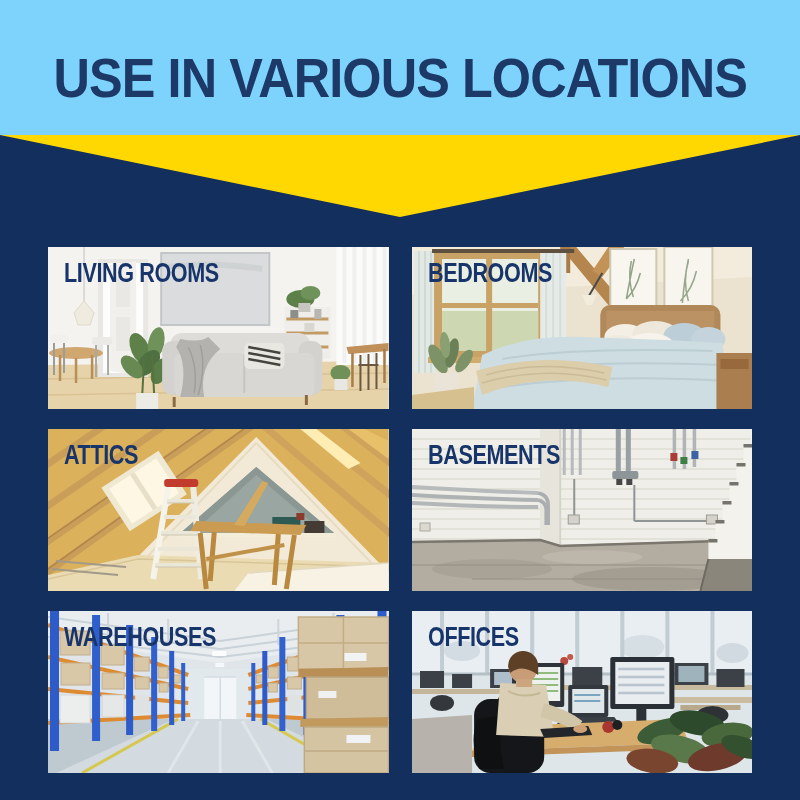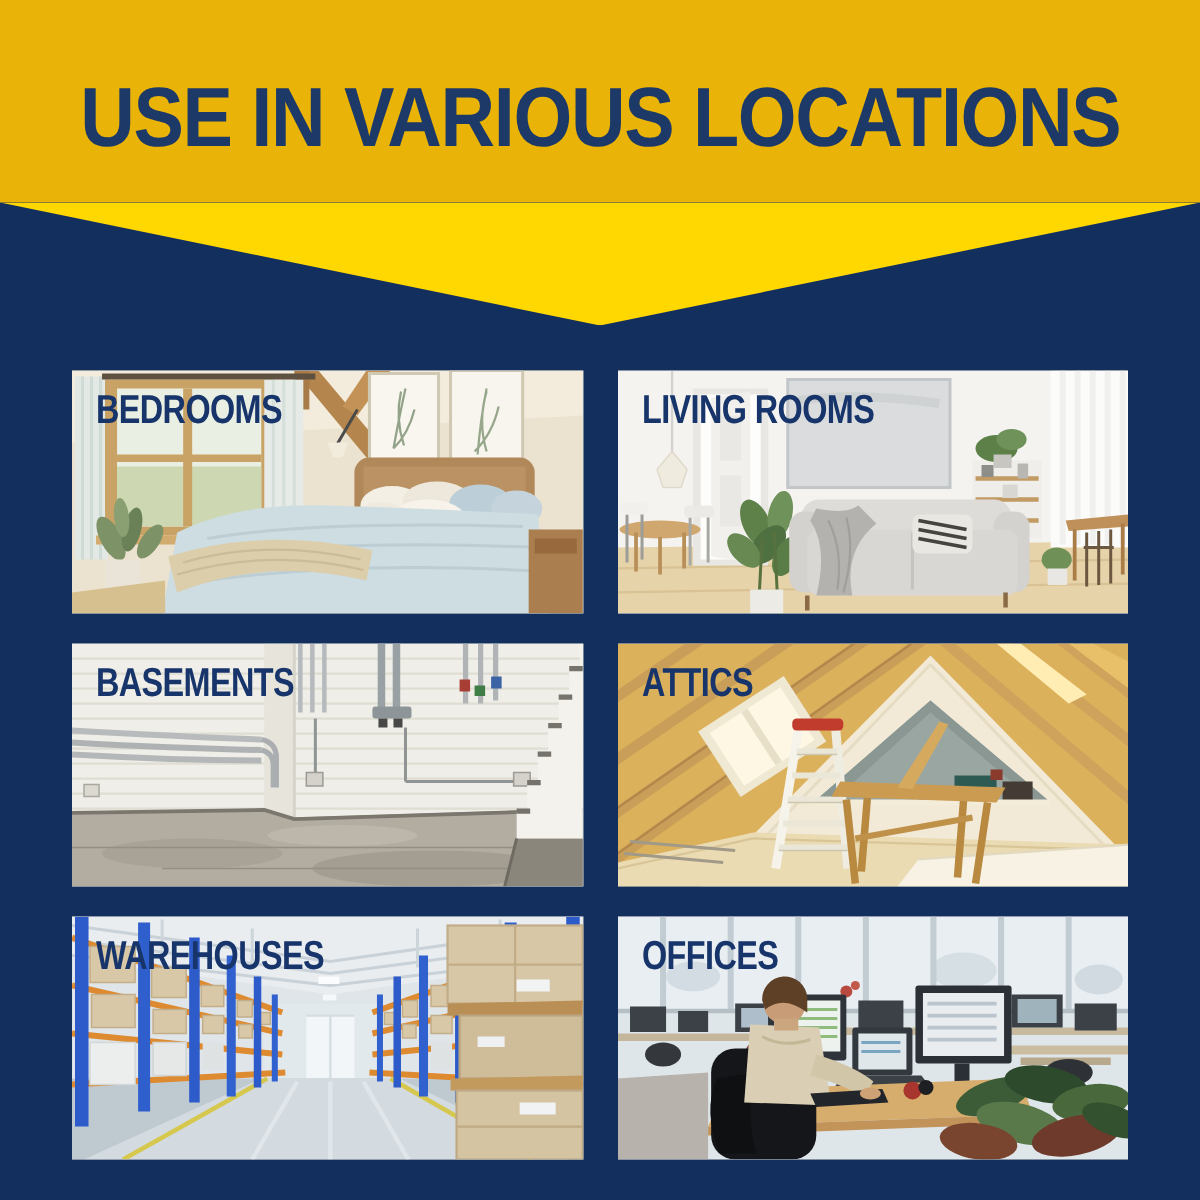--- a/index.html
+++ b/index.html
@@ -1,21 +1,21 @@
 <!DOCTYPE html>
 <html><head>
 <meta charset="utf-8">
 <style>
   html,body{margin:0;padding:0;}
   body{
     width:800px;height:800px;position:relative;overflow:hidden;
     background:#122f5e;
     font-family:"Liberation Sans","DejaVu Sans",sans-serif;
   }
-  .banner{position:absolute;top:0;left:0;width:800px;height:135px;background:#eab308;}
+  .banner{position:absolute;top:0;left:0;width:800px;height:135px;background:#7dd3fc;}
   .chevron{position:absolute;top:135px;left:0;width:800px;height:82px;background:#ffd802;
     clip-path:polygon(0 0,100% 0,50% 100%);}
   .title-wrap{position:absolute;top:24px;left:0;width:800px;height:106px;
     display:flex;align-items:center;justify-content:center;}
   .title{font-size:56px;font-weight:bold;color:#1d3968;white-space:nowrap;
     letter-spacing:-1px;transform:scaleX(0.9);transform-origin:center center;}
   .grid{position:absolute;top:247px;left:48px;width:704px;
     display:grid;grid-template-columns:1fr 1fr;column-gap:23px;row-gap:20px;}
   .tile{position:relative;height:162px;overflow:hidden;background:#dcdcd4;}
   .tile svg{position:absolute;left:0;top:0;width:100%;height:100%;display:block;}
@@ -27,68 +27,20 @@
 <body>
 
 <div class="banner">
   <div class="title-wrap">
     <span class="title">USE IN VARIOUS LOCATIONS</span>
   </div>
 </div>
 <div class="chevron"></div>
 
 <div class="grid">
-
-  <div class="tile">
-    <svg viewBox="0 0 340 162" preserveAspectRatio="none">
-      <rect width="340" height="162" fill="#ebe3cf"></rect>
-      <polygon points="0,0 340,0 340,30 0,48" fill="#f3ecdc"></polygon>
-      <polygon points="148,0 164,0 216,62 206,70" fill="#b5854e"></polygon>
-      <polygon points="196,0 212,0 190,30 180,24" fill="#c29257"></polygon>
-      <rect x="148" y="0" width="10" height="26" fill="#a87c48"></rect>
-      <rect x="2" y="4" width="22" height="122" fill="#e2e8e4"></rect>
-      <path d="M7,4 V126 M13,4 V126 M19,4 V126" stroke="#d0dad4" stroke-width="2" fill="none"></path>
-      <rect x="22" y="6" width="112" height="104" fill="#c9a265"></rect>
-      <rect x="30" y="12" width="96" height="92" fill="#e9efe3"></rect>
-      <rect x="30" y="64" width="96" height="40" fill="#cdd8b2"></rect>
-      <rect x="74" y="12" width="6" height="92" fill="#c9a265"></rect>
-      <rect x="30" y="56" width="96" height="5" fill="#c9a265"></rect>
-      <rect x="16" y="110" width="122" height="6" fill="#d2ac6f"></rect>
-      <rect x="128" y="6" width="26" height="104" fill="#e6ebe7"></rect>
-      <path d="M134,6 V110 M141,6 V110 M148,6 V110" stroke="#d5dfd9" stroke-width="2" fill="none"></path>
-      <rect x="20" y="2" width="142" height="4" fill="#5f5140"></rect>
-      <rect x="198" y="2" width="46" height="60" fill="#f8f6ee" stroke="#cfc8b2" stroke-width="2"></rect>
-      <path d="M214,52 q4,-22 8,-40 M221,50 q-6,-18 -2,-36 M214,52 q10,-10 14,-26" stroke="#93a389" stroke-width="1.5" fill="none"></path>
-      <rect x="252" y="0" width="48" height="64" fill="#f7f5ed" stroke="#cfc8b2" stroke-width="2"></rect>
-      <path d="M270,56 q2,-24 6,-44 M276,54 q-6,-20 0,-40 M268,54 q12,-12 16,-30" stroke="#97a78c" stroke-width="1.5" fill="none"></path>
-      <path d="M190,26 L176,50" stroke="#4a4a48" stroke-width="2" fill="none"></path>
-      <polygon points="170,48 184,48 180,58 174,58" fill="#f1ecdc"></polygon>
-      <rect x="188" y="58" width="120" height="48" rx="10" fill="#b0885a"></rect>
-      <rect x="194" y="64" width="108" height="42" fill="#bb9264"></rect>
-      <ellipse cx="213" cy="90" rx="21" ry="13" fill="#f3efe5"></ellipse>
-      <ellipse cx="243" cy="87" rx="23" ry="13" fill="#ede8db"></ellipse>
-      <ellipse cx="272" cy="89" rx="21" ry="13" fill="#bccfd8"></ellipse>
-      <ellipse cx="296" cy="92" rx="17" ry="12" fill="#c5d4dc"></ellipse>
-      <ellipse cx="237" cy="99" rx="25" ry="13" fill="#f7f3ea"></ellipse>
-      <ellipse cx="206" cy="100" rx="20" ry="12" fill="#efeadf"></ellipse>
-      <path d="M70,108 Q110,88 170,90 Q240,92 310,96 L318,162 L60,162 Z" fill="#cddde1"></path>
-      <path d="M90,112 Q160,100 300,104 M82,126 Q170,112 310,118 M76,142 Q180,126 314,134" stroke="#bccdd3" stroke-width="2" fill="none"></path>
-      <path d="M64,124 Q130,104 200,120 L196,140 Q130,124 70,148 Z" fill="#dccdab"></path>
-      <path d="M74,128 Q130,112 192,126 M70,136 Q132,118 194,133" stroke="#cbbb97" stroke-width="1.5" fill="none"></path>
-      <ellipse cx="26" cy="112" rx="7" ry="16" fill="#7e9268" transform="rotate(-28 26 112)"></ellipse>
-      <ellipse cx="40" cy="106" rx="6" ry="15" fill="#6a8158" transform="rotate(14 40 106)"></ellipse>
-      <ellipse cx="52" cy="114" rx="6" ry="13" fill="#7e9268" transform="rotate(34 52 114)"></ellipse>
-      <ellipse cx="33" cy="98" rx="5" ry="13" fill="#8aa073" transform="rotate(-6 33 98)"></ellipse>
-      <rect x="22" y="126" width="24" height="22" fill="#e9e4d7"></rect>
-      <rect x="304" y="106" width="36" height="56" fill="#aa7e4e"></rect>
-      <rect x="308" y="112" width="28" height="10" fill="#97693c"></rect>
-      <polygon points="0,148 62,140 62,162 0,162" fill="#d7c08f"></polygon>
-    </svg>
-    <div class="tile-label">BEDROOMS</div>
-  </div>
 
   <div class="tile">
     <svg viewBox="0 0 340 162" preserveAspectRatio="none">
       <rect width="340" height="162" fill="#f4f3f0"></rect>
       <polygon points="0,118 340,114 340,162 0,162" fill="#e7d3a9"></polygon>
       <path d="M0,132 L340,126 M0,148 L340,142" stroke="#d9c294" stroke-width="1.5"></path>
       <rect x="50" y="12" width="50" height="118" fill="#e8e7e3"></rect>
       <rect x="55" y="16" width="40" height="110" fill="#fdfdfc"></rect>
       <polygon points="62,18 88,14 88,128 62,124" fill="#f1f0ec"></polygon>
       <rect x="68" y="30" width="14" height="30" fill="#e9e8e4"></rect>
@@ -134,20 +86,117 @@
       <path d="M200,100 l32,6 M200,106 l32,6 M200,112 l32,6" stroke="#45443f" stroke-width="2.5"></path>
       <path d="M132,92 Q152,96 160,90 L172,102 Q150,120 156,150 L132,150 Q140,118 128,100 Z" fill="#b4b2ae"></path>
       <path d="M140,100 Q150,120 146,146 M152,98 Q158,120 150,148" stroke="#a19f9b" stroke-width="1.5" fill="none"></path>
       <path d="M126,150 V160 M258,148 V158" stroke="#8a6b46" stroke-width="3"></path>
     </svg>
     <div class="tile-label">LIVING ROOMS</div>
   </div>
 
   <div class="tile">
     <svg viewBox="0 0 340 162" preserveAspectRatio="none">
+      <rect width="340" height="162" fill="#ebe3cf"></rect>
+      <polygon points="0,0 340,0 340,30 0,48" fill="#f3ecdc"></polygon>
+      <polygon points="148,0 164,0 216,62 206,70" fill="#b5854e"></polygon>
+      <polygon points="196,0 212,0 190,30 180,24" fill="#c29257"></polygon>
+      <rect x="148" y="0" width="10" height="26" fill="#a87c48"></rect>
+      <rect x="2" y="4" width="22" height="122" fill="#e2e8e4"></rect>
+      <path d="M7,4 V126 M13,4 V126 M19,4 V126" stroke="#d0dad4" stroke-width="2" fill="none"></path>
+      <rect x="22" y="6" width="112" height="104" fill="#c9a265"></rect>
+      <rect x="30" y="12" width="96" height="92" fill="#e9efe3"></rect>
+      <rect x="30" y="64" width="96" height="40" fill="#cdd8b2"></rect>
+      <rect x="74" y="12" width="6" height="92" fill="#c9a265"></rect>
+      <rect x="30" y="56" width="96" height="5" fill="#c9a265"></rect>
+      <rect x="16" y="110" width="122" height="6" fill="#d2ac6f"></rect>
+      <rect x="128" y="6" width="26" height="104" fill="#e6ebe7"></rect>
+      <path d="M134,6 V110 M141,6 V110 M148,6 V110" stroke="#d5dfd9" stroke-width="2" fill="none"></path>
+      <rect x="20" y="2" width="142" height="4" fill="#5f5140"></rect>
+      <rect x="198" y="2" width="46" height="60" fill="#f8f6ee" stroke="#cfc8b2" stroke-width="2"></rect>
+      <path d="M214,52 q4,-22 8,-40 M221,50 q-6,-18 -2,-36 M214,52 q10,-10 14,-26" stroke="#93a389" stroke-width="1.5" fill="none"></path>
+      <rect x="252" y="0" width="48" height="64" fill="#f7f5ed" stroke="#cfc8b2" stroke-width="2"></rect>
+      <path d="M270,56 q2,-24 6,-44 M276,54 q-6,-20 0,-40 M268,54 q12,-12 16,-30" stroke="#97a78c" stroke-width="1.5" fill="none"></path>
+      <path d="M190,26 L176,50" stroke="#4a4a48" stroke-width="2" fill="none"></path>
+      <polygon points="170,48 184,48 180,58 174,58" fill="#f1ecdc"></polygon>
+      <rect x="188" y="58" width="120" height="48" rx="10" fill="#b0885a"></rect>
+      <rect x="194" y="64" width="108" height="42" fill="#bb9264"></rect>
+      <ellipse cx="213" cy="90" rx="21" ry="13" fill="#f3efe5"></ellipse>
+      <ellipse cx="243" cy="87" rx="23" ry="13" fill="#ede8db"></ellipse>
+      <ellipse cx="272" cy="89" rx="21" ry="13" fill="#bccfd8"></ellipse>
+      <ellipse cx="296" cy="92" rx="17" ry="12" fill="#c5d4dc"></ellipse>
+      <ellipse cx="237" cy="99" rx="25" ry="13" fill="#f7f3ea"></ellipse>
+      <ellipse cx="206" cy="100" rx="20" ry="12" fill="#efeadf"></ellipse>
+      <path d="M70,108 Q110,88 170,90 Q240,92 310,96 L318,162 L60,162 Z" fill="#cddde1"></path>
+      <path d="M90,112 Q160,100 300,104 M82,126 Q170,112 310,118 M76,142 Q180,126 314,134" stroke="#bccdd3" stroke-width="2" fill="none"></path>
+      <path d="M64,124 Q130,104 200,120 L196,140 Q130,124 70,148 Z" fill="#dccdab"></path>
+      <path d="M74,128 Q130,112 192,126 M70,136 Q132,118 194,133" stroke="#cbbb97" stroke-width="1.5" fill="none"></path>
+      <ellipse cx="26" cy="112" rx="7" ry="16" fill="#7e9268" transform="rotate(-28 26 112)"></ellipse>
+      <ellipse cx="40" cy="106" rx="6" ry="15" fill="#6a8158" transform="rotate(14 40 106)"></ellipse>
+      <ellipse cx="52" cy="114" rx="6" ry="13" fill="#7e9268" transform="rotate(34 52 114)"></ellipse>
+      <ellipse cx="33" cy="98" rx="5" ry="13" fill="#8aa073" transform="rotate(-6 33 98)"></ellipse>
+      <rect x="22" y="126" width="24" height="22" fill="#e9e4d7"></rect>
+      <rect x="304" y="106" width="36" height="56" fill="#aa7e4e"></rect>
+      <rect x="308" y="112" width="28" height="10" fill="#97693c"></rect>
+      <polygon points="0,148 62,140 62,162 0,162" fill="#d7c08f"></polygon>
+    </svg>
+    <div class="tile-label">BEDROOMS</div>
+  </div>
+
+  <div class="tile">
+    <svg viewBox="0 0 340 162" preserveAspectRatio="none">
+      <rect width="340" height="162" fill="#dcb15c"></rect>
+      <g stroke="#c99e58" stroke-width="7">
+        <path d="M208,-6 L-10,150"></path>
+          <path d="M170,-6 L-40,140"></path>
+        <path d="M120,-6 L-60,118"></path>
+          <path d="M60,-6 L-60,76"></path>
+      </g>
+      <path d="M204,-6 L-14,150 M166,-6 L-44,140" stroke="#b3864a" stroke-width="1.5"></path>
+      <g stroke="#cfa35c" stroke-width="7">
+        <path d="M212,-6 L360,120"></path>
+          <path d="M250,-6 L380,96"></path>
+          <path d="M290,-6 L396,76"></path>
+      </g>
+      <polygon points="252,0 300,40 312,34 268,0" fill="#ffedb4"></polygon>
+      <polygon points="300,0 340,30 340,12 316,0" fill="#e8c06a"></polygon>
+      <g transform="rotate(-33 96 62)">
+        <rect x="62" y="36" width="68" height="52" fill="#efe8d2"></rect>
+        <rect x="68" y="41" width="56" height="42" fill="#fdf7e3"></rect>
+        <rect x="93" y="41" width="5" height="42" fill="#e7dfc8"></rect>
+      </g>
+      <polygon points="208,8 56,162 358,162" fill="#f2ead7"></polygon>
+      <path d="M208,14 L70,158 M208,14 L346,158" stroke="#e6dcc3" stroke-width="2" fill="none"></path>
+      <polygon points="208,38 130,106 288,106" fill="#9aa6a2"></polygon>
+      <polygon points="208,38 130,106 142,106 208,46 278,106 288,106" fill="#8a9793"></polygon>
+      <rect x="224" y="88" width="28" height="17" fill="#2e5a54"></rect>
+      <rect x="256" y="92" width="20" height="13" fill="#443c34"></rect>
+      <rect x="248" y="84" width="8" height="7" fill="#8a3b2c"></rect>
+      <rect x="200" y="96" width="16" height="9" fill="#5c5248"></rect>
+      <path d="M130,106 H288" stroke="#f3ecd9" stroke-width="4"></path>
+      <polygon points="0,162 0,146 90,126 340,134 340,162" fill="#eadbb3"></polygon>
+      <path d="M0,150 L90,130 L340,138" stroke="#d9c698" stroke-width="1.5" fill="none"></path>
+      <polygon points="200,144 340,134 340,162 186,162" fill="#f7f2e4"></polygon>
+      <path d="M200,144 L340,134" stroke="#e2d9c0" stroke-width="1.5"></path>
+      <path d="M8,132 L78,138 M4,140 L70,146" stroke="#a29a88" stroke-width="2"></path>
+      <path d="M120,58 L105,150" stroke="#f5f3ea" stroke-width="6"></path>
+      <path d="M145,58 L153,150" stroke="#efece1" stroke-width="6"></path>
+      <path d="M119,72 H146 M116,88 H148 M113,104 H150 M110,120 H151 M107,136 H153" stroke="#eae6d8" stroke-width="4"></path>
+      <path d="M119,74 H146 M113,106 H150 M107,138 H153" stroke="#cdc6b0" stroke-width="1"></path>
+      <rect x="116" y="50" width="34" height="8" rx="3" fill="#c23c2e"></rect>
+      <polygon points="148,92 258,96 252,106 142,102" fill="#cb9b51"></polygon>
+      <path d="M152,104 L158,160 M246,106 L238,160 M166,103 L162,152 M230,105 L226,156" stroke="#b8893f" stroke-width="5"></path>
+      <path d="M158,130 L236,116" stroke="#c09149" stroke-width="4"></path>
+      <polygon points="186,96 214,52 220,54 196,97" fill="#d6aa5e"></polygon>
+    </svg>
+    <div class="tile-label">ATTICS</div>
+  </div>
+
+  <div class="tile">
+    <svg viewBox="0 0 340 162" preserveAspectRatio="none">
       <rect width="340" height="162" fill="#efeee8"></rect>
       <path d="M0,10 H340 M0,20 H340 M0,30 H340 M0,40 H340 M0,50 H340 M0,60 H340 M0,70 H340 M0,80 H340 M0,90 H340 M0,100 H340 M0,110 H340" stroke="#e0ded3" stroke-width="1.5"></path>
       <polygon points="128,0 148,0 148,116 128,110" fill="#e6e4db"></polygon>
       <path d="M148,0 V116" stroke="#d6d4c9" stroke-width="2"></path>
       <polygon points="128,110 148,116 120,122 104,116" fill="#dcdad0"></polygon>
       <polygon points="0,112 128,110 148,116 340,110 340,162 0,162" fill="#b2aca1"></polygon>
       <path d="M0,113 L128,111 L148,117 L340,111" stroke="#7b776e" stroke-width="2.5" fill="none"></path>
       <ellipse cx="80" cy="140" rx="60" ry="10" fill="#a8a297"></ellipse>
       <ellipse cx="240" cy="150" rx="80" ry="12" fill="#a39d92"></ellipse>
       <ellipse cx="180" cy="128" rx="50" ry="7" fill="#bcb6ab"></ellipse>
@@ -175,69 +224,20 @@
         <rect x="296" y="110" width="9" height="3.5"></rect>
         <rect x="303" y="91" width="9" height="3.5"></rect>
         <rect x="310" y="72" width="9" height="3.5"></rect>
         <rect x="317" y="53" width="9" height="3.5"></rect>
         <rect x="324" y="34" width="9" height="3.5"></rect>
         <rect x="331" y="15" width="9" height="3.5"></rect>
       </g>
       <path d="M288,162 L296,130" stroke="#6e6a61" stroke-width="2"></path>
     </svg>
     <div class="tile-label">BASEMENTS</div>
-  </div>
-
-  <div class="tile">
-    <svg viewBox="0 0 340 162" preserveAspectRatio="none">
-      <rect width="340" height="162" fill="#dcb15c"></rect>
-      <g stroke="#c99e58" stroke-width="7">
-        <path d="M208,-6 L-10,150"></path>
-          <path d="M170,-6 L-40,140"></path>
-        <path d="M120,-6 L-60,118"></path>
-          <path d="M60,-6 L-60,76"></path>
-      </g>
-      <path d="M204,-6 L-14,150 M166,-6 L-44,140" stroke="#b3864a" stroke-width="1.5"></path>
-      <g stroke="#cfa35c" stroke-width="7">
-        <path d="M212,-6 L360,120"></path>
-          <path d="M250,-6 L380,96"></path>
-          <path d="M290,-6 L396,76"></path>
-      </g>
-      <polygon points="252,0 300,40 312,34 268,0" fill="#ffedb4"></polygon>
-      <polygon points="300,0 340,30 340,12 316,0" fill="#e8c06a"></polygon>
-      <g transform="rotate(-33 96 62)">
-        <rect x="62" y="36" width="68" height="52" fill="#efe8d2"></rect>
-        <rect x="68" y="41" width="56" height="42" fill="#fdf7e3"></rect>
-        <rect x="93" y="41" width="5" height="42" fill="#e7dfc8"></rect>
-      </g>
-      <polygon points="208,8 56,162 358,162" fill="#f2ead7"></polygon>
-      <path d="M208,14 L70,158 M208,14 L346,158" stroke="#e6dcc3" stroke-width="2" fill="none"></path>
-      <polygon points="208,38 130,106 288,106" fill="#9aa6a2"></polygon>
-      <polygon points="208,38 130,106 142,106 208,46 278,106 288,106" fill="#8a9793"></polygon>
-      <rect x="224" y="88" width="28" height="17" fill="#2e5a54"></rect>
-      <rect x="256" y="92" width="20" height="13" fill="#443c34"></rect>
-      <rect x="248" y="84" width="8" height="7" fill="#8a3b2c"></rect>
-      <rect x="200" y="96" width="16" height="9" fill="#5c5248"></rect>
-      <path d="M130,106 H288" stroke="#f3ecd9" stroke-width="4"></path>
-      <polygon points="0,162 0,146 90,126 340,134 340,162" fill="#eadbb3"></polygon>
-      <path d="M0,150 L90,130 L340,138" stroke="#d9c698" stroke-width="1.5" fill="none"></path>
-      <polygon points="200,144 340,134 340,162 186,162" fill="#f7f2e4"></polygon>
-      <path d="M200,144 L340,134" stroke="#e2d9c0" stroke-width="1.5"></path>
-      <path d="M8,132 L78,138 M4,140 L70,146" stroke="#a29a88" stroke-width="2"></path>
-      <path d="M120,58 L105,150" stroke="#f5f3ea" stroke-width="6"></path>
-      <path d="M145,58 L153,150" stroke="#efece1" stroke-width="6"></path>
-      <path d="M119,72 H146 M116,88 H148 M113,104 H150 M110,120 H151 M107,136 H153" stroke="#eae6d8" stroke-width="4"></path>
-      <path d="M119,74 H146 M113,106 H150 M107,138 H153" stroke="#cdc6b0" stroke-width="1"></path>
-      <rect x="116" y="50" width="34" height="8" rx="3" fill="#c23c2e"></rect>
-      <polygon points="148,92 258,96 252,106 142,102" fill="#cb9b51"></polygon>
-      <path d="M152,104 L158,160 M246,106 L238,160 M166,103 L162,152 M230,105 L226,156" stroke="#b8893f" stroke-width="5"></path>
-      <path d="M158,130 L236,116" stroke="#c09149" stroke-width="4"></path>
-      <polygon points="186,96 214,52 220,54 196,97" fill="#d6aa5e"></polygon>
-    </svg>
-    <div class="tile-label">ATTICS</div>
   </div>
 
   <div class="tile">
     <svg viewBox="0 0 340 162" preserveAspectRatio="none">
       <rect width="340" height="162" fill="#dfe5e9"></rect>
       <polygon points="0,0 340,0 340,28 172,52 0,28" fill="#e9edf0"></polygon>
       <path d="M0,6 L172,30 L340,6 M0,16 L172,38 L340,16 M0,26 L172,46 L340,26" stroke="#c9d2d8" stroke-width="2" fill="none"></path>
       <path d="M60,2 V22 M120,8 V34 M230,8 V34 M285,2 V22" stroke="#ccd5da" stroke-width="2"></path>
       <rect x="164" y="40" width="14" height="5" fill="#fafcfd"></rect>
       <rect x="167" y="52" width="9" height="4" fill="#f4f8fa"></rect>

